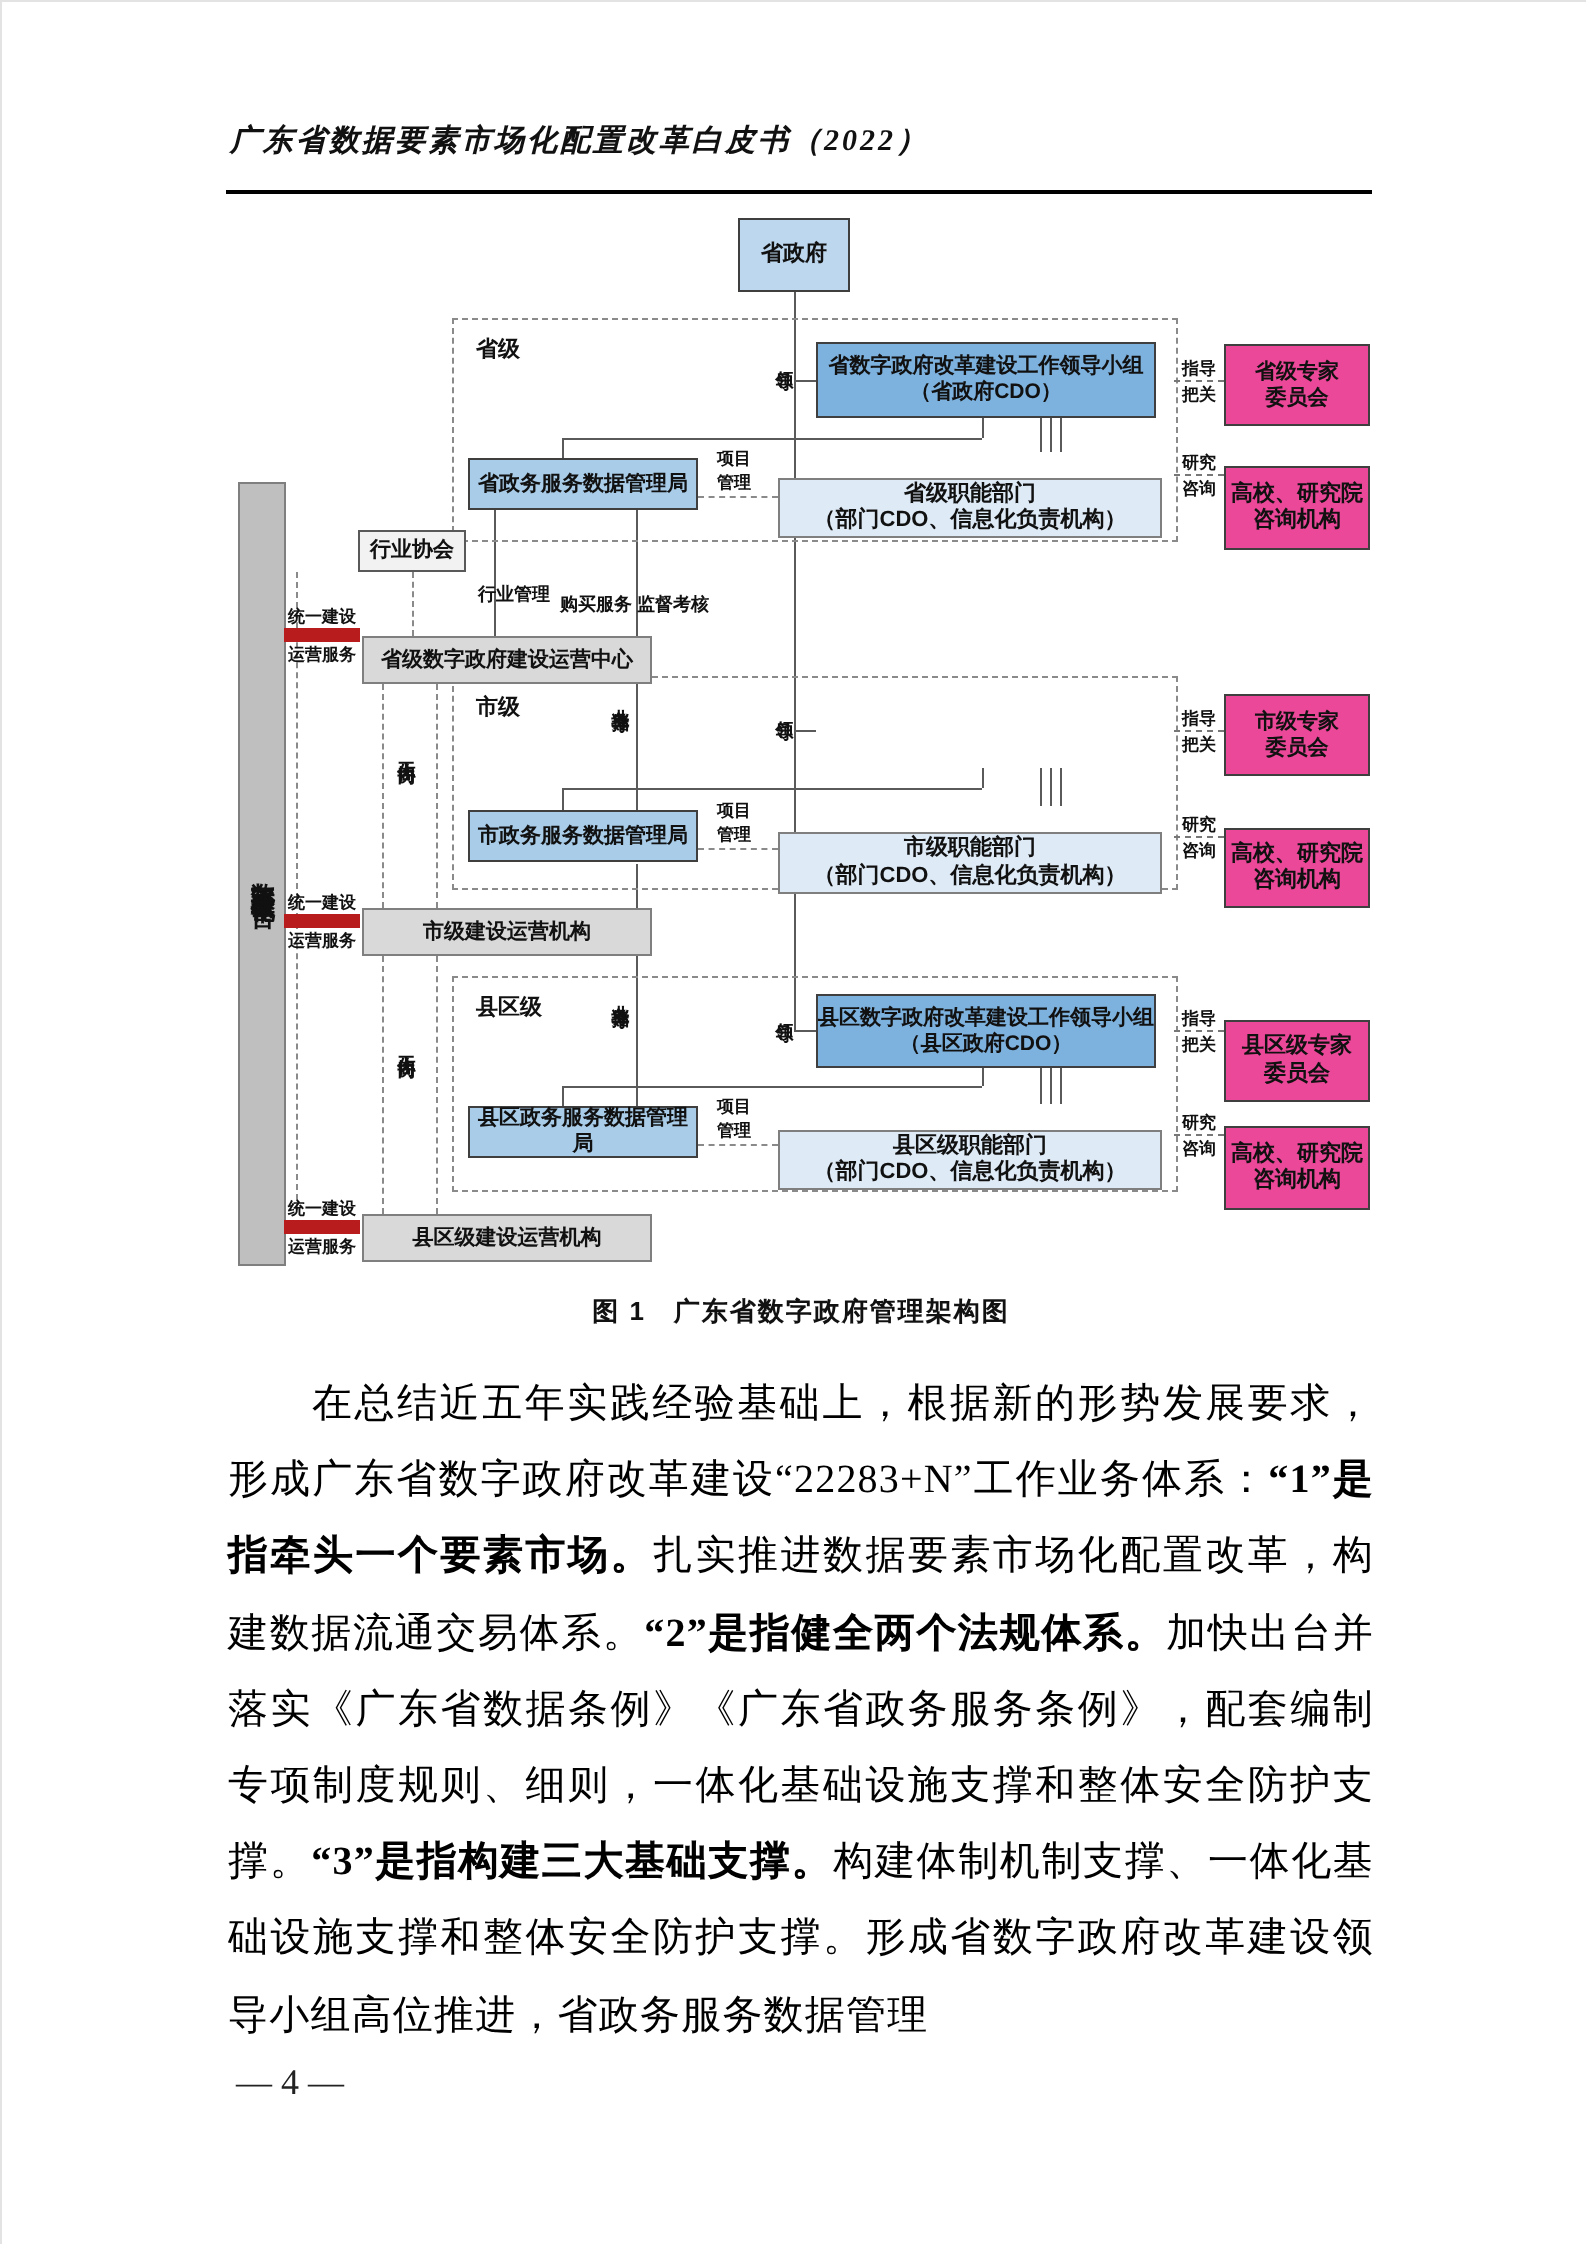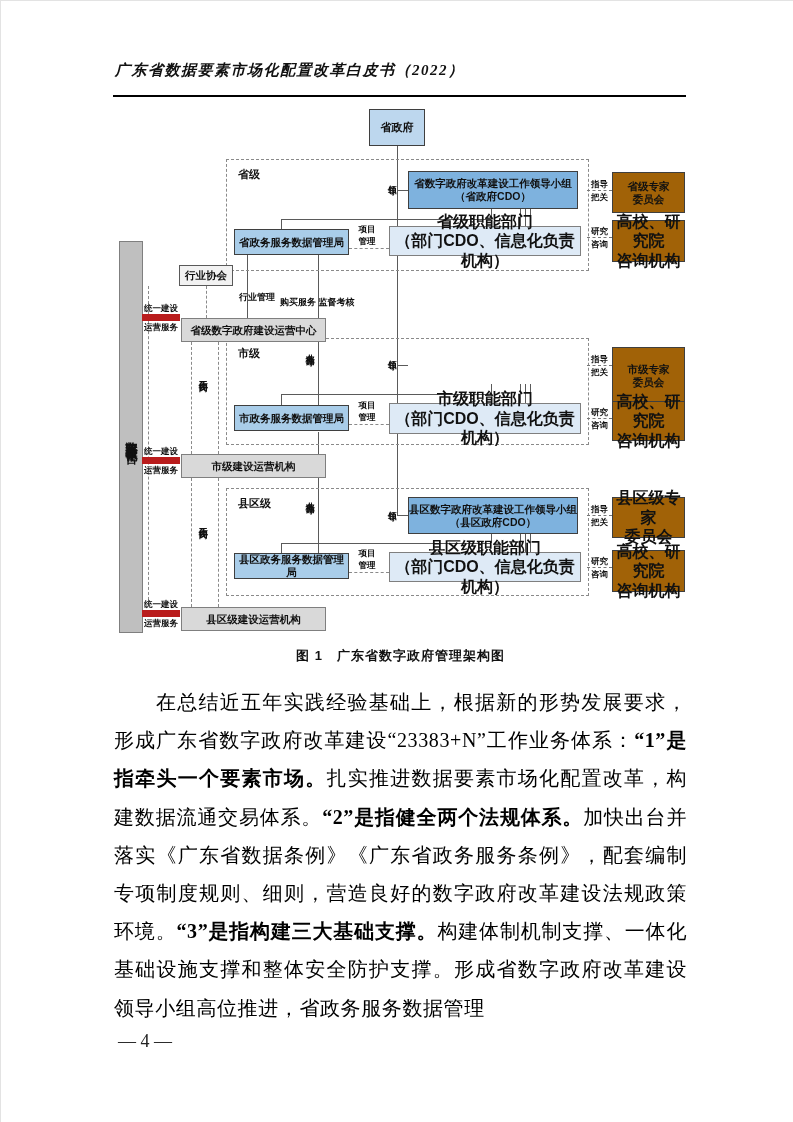--- a/index.html
+++ b/index.html
@@ -10,35 +10,35 @@
   .vline{border-left:1px solid #5a5a5a;width:0;}
   .hline{border-top:1px solid #5a5a5a;height:0;}
   .dvline{border-left:1px dashed #8a8a8a;width:0;}
   .dhline{border-top:1px dashed #8a8a8a;height:0;}
   
   .box{border:1px solid #3f3f3f;display:flex;flex-direction:column;align-items:center;justify-content:center;
        text-align:center;font-weight:bold;z-index:3;box-sizing:border-box;line-height:1.22;}
   .b-top{background:#BDD7EE;}
   .b-deep{background:#7EB2DE;}
   .b-mid{background:#A9CDE9;}
-  .b-side{background:#a16207;}
+  .b-side{background:#ec4899;}
   .b-light{background:#DEEAF6;border-color:#7f7f7f;}
   .b-gray{background:#D9D9D9;border-color:#7f7f7f;}
   .b-white{background:#F2F2F2;border-color:#595959;}
   .lvlbox{border:1px dashed #8a8a8a;z-index:1;}
   .lvlname{font-weight:bold;font-size:11px;z-index:2;}
   .sm{font-size:9px;font-weight:bold;line-height:1.25;z-index:2;}
   .vtext{writing-mode:vertical-lr;text-orientation:upright;letter-spacing:1px;z-index:2;}
   .pair{font-size:8.5px;font-weight:bold;text-align:center;z-index:4;}
   .pair span{display:block;line-height:12px;}
   .pair span:first-child{border-bottom:7px solid #b91c1c;}
   .pairD span:first-child{border-bottom:1px dashed #777;}
   .bar{background:#BFBFBF;border:1px solid #7f7f7f;display:flex;align-items:center;justify-content:center;
        font-weight:bold;font-size:12px;z-index:2;box-sizing:border-box;}
-  .f10{font-size:16px;} .f105{font-size:10.5px;} .f11{font-size:11px;}
+  .f10{font-size:11px;margin-top:13px;} .f105{font-size:10.5px;} .f11{font-size:11px;}
   
   #header{font-family:"Liberation Serif","DejaVu Serif",serif;font-style:italic;font-weight:bold;
           font-size:15px;letter-spacing:1.5px;}
   #rule{border-top:2px solid #000;}
   #caption{font-size:13px;font-weight:bold;text-align:center;letter-spacing:1px;}
   #bodytext{font-family:"Liberation Serif","DejaVu Serif",serif;font-size:20px;line-height:38.2px;
             text-align:justify;text-indent:42px;letter-spacing:0.6px;color:#000;}
   #bodytext .bold{font-weight:bold;}
   #footer{font-family:"Liberation Serif","DejaVu Serif",serif;font-size:18px;color:#222;}
   .tl{z-index:2;margin-left:28px;}
@@ -154,21 +154,21 @@
     </div>
     <div class="dhline abs" style="left:348px;top:423px;width:40px;"></div>
     <div class="box b-light f10 abs" style="left:388px;top:402px;width:192px;height:31px;">
       <div>市级职能部门</div>
       <div>（部门CDO、信息化负责机构）</div>
     </div>
     <div class="pair pairD abs" style="left:586px;top:352px;width:25px;">
       <span>指导</span>
       <span>把关</span>
     </div>
-    <div class="box b-side f105 abs" style="left:611px;top:346px;width:73px;height:58px;">
+    <div class="box b-side f105 abs" style="left:611px;top:346px;width:73px;height:41px;">
       <div>市级专家</div>
       <div>委员会</div>
     </div>
     <div class="pair pairD abs" style="left:586px;top:405px;width:25px;">
       <span>研究</span>
       <span>咨询</span>
     </div>
     <div class="box b-side f10 abs" style="left:611px;top:400px;width:73px;height:40px;">
       <div>高校、研究院</div>
       <div>咨询机构</div>
@@ -211,18 +211,18 @@
     </div>
     <div class="box b-side f10 abs" style="left:611px;top:549px;width:73px;height:42px;">
       <div>高校、研究院</div>
       <div>咨询机构</div>
     </div>
 
     <div id="caption" class="abs" style="left:113px;top:646px;width:573px;">图 1　广东省数字政府管理架构图</div>
   </div>
 
   <div id="bodytext" class="abs" style="left:113px;top:682px;width:573px;">
-    <span>在总结近五年实践经验基础上，根据新的形势发展要求，形成广东省数字政府改革建设“23383+N”工作业务体系：</span><span class="bold">“1”是指牵头一个要素市场。</span><span>扎实推进数据要素市场化配置改革，构建数据流通交易体系。</span><span class="bold">“2”是指健全两个法规体系。</span><span>加快出台并落实《广东省数据条例》《广东省政务服务条例》，配套编制专项制度规则、细则，营造良好的数字政府改革建设法规政策环境。</span><span class="bold">“3”是指构建三大基础支撑。</span><span>构建体制机制支撑、一体化基础设施支撑和整体安全防护支撑。形成省数字政府改革建设领导小组高位推进，省政务服务数据管理</span>
+    <span>在总结近五年实践经验基础上，根据新的形势发展要求，形成广东省数字政府改革建设“22283+N”工作业务体系：</span><span class="bold">“1”是指牵头一个要素市场。</span><span>扎实推进数据要素市场化配置改革，构建数据流通交易体系。</span><span class="bold">“2”是指健全两个法规体系。</span><span>加快出台并落实《广东省数据条例》《广东省政务服务条例》，配套编制专项制度规则、细则，一体化基础设施支撑和整体安全防护支撑。</span><span class="bold">“3”是指构建三大基础支撑。</span><span>构建体制机制支撑、一体化基础设施支撑和整体安全防护支撑。形成省数字政府改革建设领导小组高位推进，省政务服务数据管理</span>
   </div>
 
   <div id="footer" class="abs" style="left:117px;top:1030px;">— 4 —</div>
 
 </div>
 
 </body></html>

